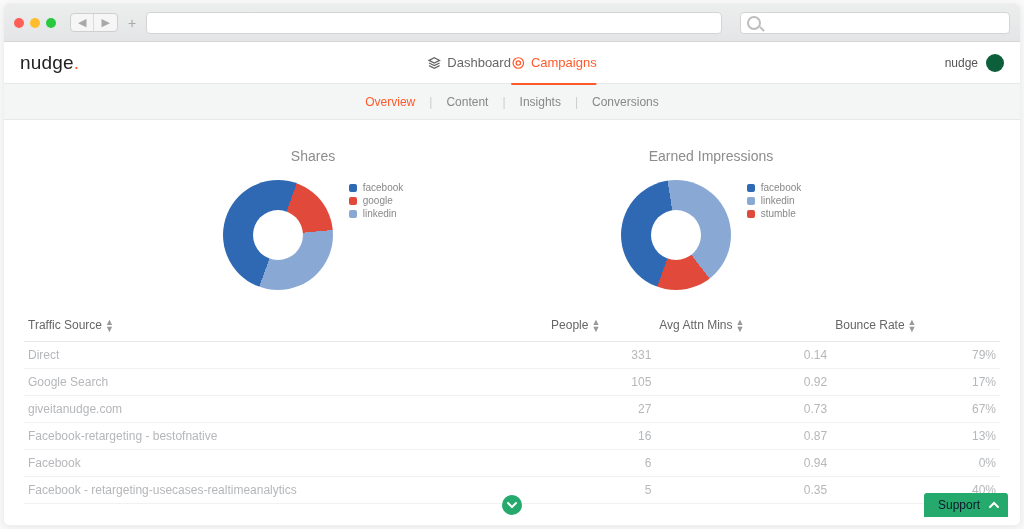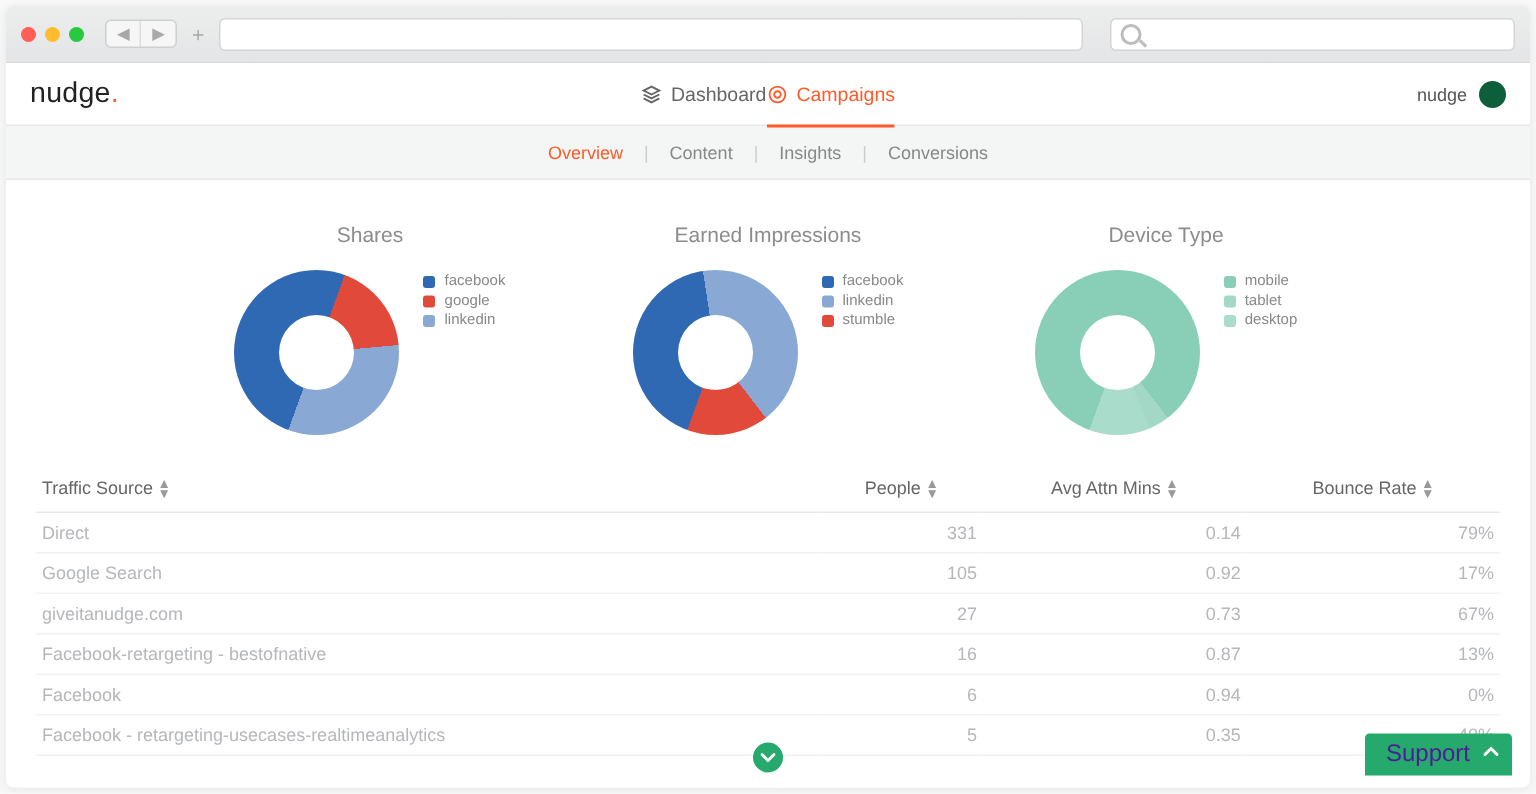--- a/index.html
+++ b/index.html
@@ -56,29 +56,29 @@
   .card{text-align:center;width:260px;position:relative}
   .card h4{font-weight:400;color:#8c8c8c;font-size:14px;margin:8px 0 16px}
   .donut-wrap{display:flex;align-items:flex-start;justify-content:center;gap:16px}
   .donut{width:110px;height:110px;border-radius:50%;position:relative}
   .hole{position:absolute;inset:30px;background:#fff;border-radius:50%}
   .legend{text-align:left;font-size:10px;color:#888}
   .legend div{display:flex;align-items:center;gap:6px;margin:2px 0}
   .swatch{width:8px;height:8px;border-radius:2px}
   
   .tbl{width:100%;font-size:12px;color:#999;border-collapse:collapse}
-  .tbl th{font-weight:400;color:#666;text-align:center;padding:8px 4px;border-bottom:1px solid var(--line);white-space:nowrap}
+  .tbl th{font-weight:400;color:#666;text-align:left;padding:8px 4px;border-bottom:1px solid var(--line);white-space:nowrap}
   .tbl th:first-child{text-align:left}
   .sorter{font-size:9px;color:#999;margin-left:3px;display:inline-block;line-height:7px;vertical-align:middle}
   .tbl td{padding:6px 4px;border-bottom:1px solid #f1f1f1;text-align:right;color:#b5b7ba}
   .tbl td:first-child{text-align:left}
   
   .fab{position:absolute;bottom:10px;left:50%;transform:translateX(-50%);width:20px;height:20px;border-radius:50%;background:#26a96c;display:flex;align-items:center;justify-content:center}
   .fab svg{fill:#fff}
-  .support{position:absolute;right:12px;bottom:8px;background:#26a96c;color:#4c1d95;font-size:16px;padding:5px 28px 5px 14px;border-radius:3px 3px 0 0}
+  .support{position:absolute;right:12px;bottom:8px;background:#26a96c;color:#0f172a;font-size:12px;padding:5px 28px 5px 14px;border-radius:3px 3px 0 0}
   .support .chev{position:absolute;right:8px;top:6px}
 </style>
 </head>
 <body>
 
 <div class="frame">
 
   <div class="chrome">
     <div class="dots">
       <div class="dot r"></div>
@@ -174,42 +174,20 @@
                 <span class="swatch" style="background:#89a9d4"></span>
                 <span>linkedin</span>
               </div>
               <div>
                 <span class="swatch" style="background:#e14a3a"></span>
                 <span>stumble</span>
               </div>
             </div>
     </div>
         </div>
-        <div class="card">
-          <h4>Device Type</h4>
-    <div class="donut-wrap">
-      <div class="donut" style="background:conic-gradient(from 200deg, #89cfb8 0% 84%,#a3d8c6 84% 88%,#a9dcca 88% 100%)">
-              <div class="hole"></div>
-            </div>
-      <div class="legend">
-              <div>
-                <span class="swatch" style="background:#89cfb8"></span>
-                <span>mobile</span>
-              </div>
-              <div>
-                <span class="swatch" style="background:#a3d8c6"></span>
-                <span>tablet</span>
-              </div>
-              <div>
-                <span class="swatch" style="background:#a9dcca"></span>
-                <span>desktop</span>
-              </div>
-            </div>
-    </div>
-        </div>
       </div>
 
     <table class="tbl">
       <thead>
           <tr id="thead-row">
             <th>Traffic Source<span class="sorter">▲<br>▼</span></th>
             <th>People<span class="sorter">▲<br>▼</span></th>
             <th>Avg Attn Mins<span class="sorter">▲<br>▼</span></th>
             <th>Bounce Rate<span class="sorter">▲<br>▼</span></th>
           </tr>

